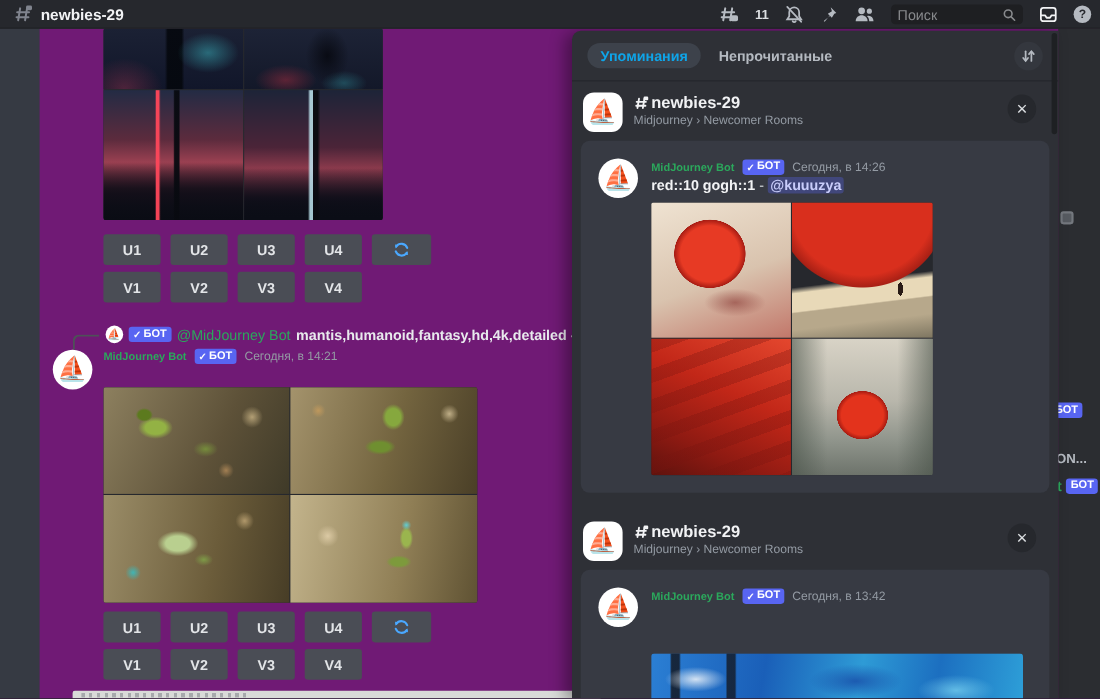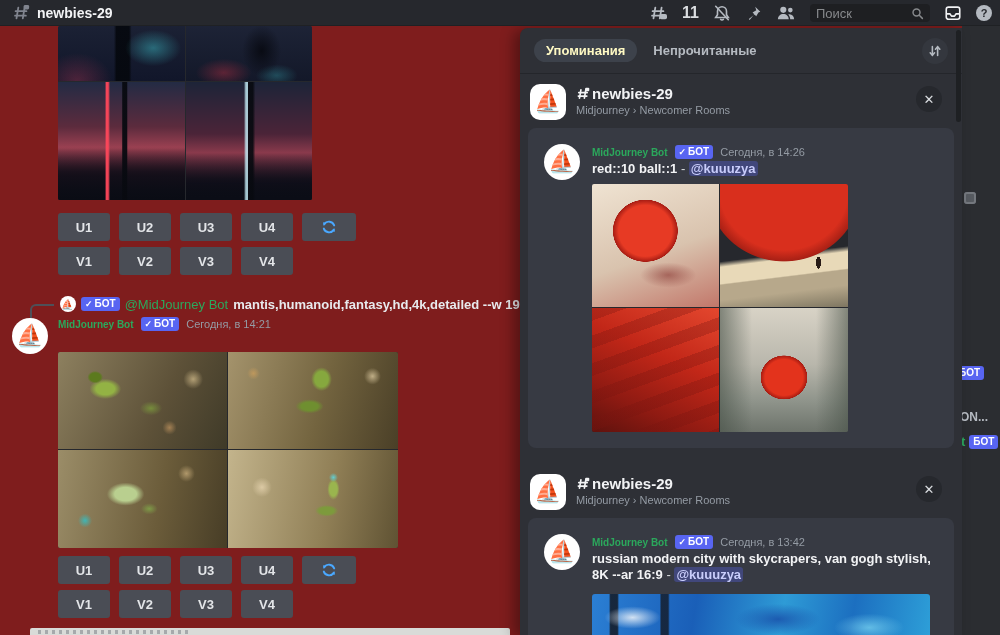--- a/index.html
+++ b/index.html
@@ -7,31 +7,31 @@
   body { font-family:"Liberation Sans", sans-serif; }
   .screen { position:relative; width:1000px; height:635px; overflow:hidden; background:#363a43; }
 
   
   .topbar { position:absolute; left:0; top:0; width:1000px; height:26px; background:#26282d;
             border-bottom:1px solid #1f2124; display:flex; align-items:center; z-index:6; }
   .topbar .chan { display:flex; align-items:center; gap:7px; padding-left:12px; }
   .topbar .chan .title { color:#f2f3f5; font-size:14px; font-weight:700; }
   .tb-right { position:absolute; right:8px; top:0; height:26px; display:flex; align-items:center; gap:14px; }
   .tb-ic { display:flex; align-items:center; gap:3px; color:#b5bac1; cursor:pointer; }
-  .tb-count { color:#dbdee1; font-size:16px; font-weight:700;margin-left:12px; }
+  .tb-count { color:#dbdee1; font-size:12px; font-weight:700;margin-left:12px; }
   .searchbox { width:120px; height:18px; background:#1e1f22; border-radius:4px; display:flex; align-items:center;
                padding:0 6px; gap:4px; }
   .searchbox input { flex:1; min-width:0; background:transparent; border:none; outline:none; color:#dbdee1;
                font-size:13px; font-family:"Liberation Sans",sans-serif; }
   .searchbox input::placeholder { color:#87898c; }
   .help-circ { width:16px; height:16px; border-radius:50%; background:#b5bac1; color:#26282d;
                font-size:11px; font-weight:700; display:flex; align-items:center; justify-content:center; }
 
   
-  .chat { position:absolute; inset:26px 0 0 0; background:#7f1d1d; z-index:1; }
+  .chat { position:absolute; inset:26px 0 0 0; background:#701a75; z-index:1;margin-left:36px; }
 
   .imgrid { position:absolute; display:grid; gap:1px; background:#26282d; border-radius:2px; overflow:hidden; }
   #grid-cyber { left:58px; top:0px; width:254px; height:174px; grid-template-columns:127px 126px; grid-template-rows:55px 118px; }
   #grid-mantis { left:58px; top:326px; width:340px; height:196px; grid-template-columns:169px 170px; grid-template-rows:97px 98px; }
 
   .cyb.a { background: radial-gradient(40px 26px at 75% 40%, rgba(64,200,210,.45), transparent 70%),
            radial-gradient(50px 40px at 15% 100%, rgba(190,60,90,.35), transparent 70%),
            linear-gradient(90deg, transparent 44%, rgba(5,8,14,.92) 46% 56%, transparent 58%),
            linear-gradient(#1b2134, #11162a); }
   .cyb.b { background: radial-gradient(26px 34px at 60% 45%, rgba(8,10,18,.95), transparent 75%),
@@ -108,21 +108,21 @@
   .sliver .badge1 { position:absolute; left:-7px; top:340px; }
   .sliver .status { position:absolute; left:-2px; top:384px; color:#b5bac1; font-size:12px; font-weight:600; white-space:nowrap; }
   .sliver .botname { position:absolute; left:-1px; top:408px; display:flex; align-items:center; gap:4px; }
   .sliver .frag-green { color:#2ba85c; font-size:13px; font-weight:600; }
 
   
   .panel { position:absolute; left:520px; top:28px; width:442px; height:607px; background:#2e3036;
            border-radius:8px 0 0 0; z-index:4; box-shadow:-6px 2px 14px rgba(0,0,0,.35); overflow:hidden; }
   .panel-head { position:absolute; left:0; top:0; width:100%; height:46px; border-bottom:1px solid #24262b;
            display:flex; align-items:center; padding:0 14px; gap:16px; }
-  .tab-pill { background:#3d424b; color:#fef9c3; border-radius:14px; padding:4px 12px; font-size:13px;
+  .tab-pill { background:#3d424b; color:#0ea5e9; border-radius:14px; padding:4px 12px; font-size:13px;
            font-weight:700; cursor:pointer; }
   .tab-plain { color:#b5bac1; font-size:13px; font-weight:600; cursor:pointer; }
   .sort-btn { margin-left:auto; width:26px; height:26px; border-radius:50%; background:#34373e; color:#b5bac1;
            display:flex; align-items:center; justify-content:center; cursor:pointer; }
   .panel-scrollthumb { position:absolute; right:1px; top:2px; width:5px; height:92px; background:#1e2023; border-radius:3px; }
 
   .card-head { position:absolute; left:10px; width:420px; height:40px; }
   .card-ava { position:absolute; left:0; top:0; width:36px; height:36px; border-radius:10px; background:#fff;
            color:#1f2125; font-size:22px; display:flex; align-items:center; justify-content:center; }
   .card-title { position:absolute; left:46px; top:1px; color:#f2f3f5; font-size:15px; font-weight:700;
@@ -360,21 +360,21 @@
       <span class="pv-ava">⛵</span>
       <span class="pv-head">
         <span class="msg-author">MidJourney Bot</span>
         <span class="bot-badge">
             <span class="chk">✓</span>
             <span>БОТ</span>
           </span>
         <span class="msg-time">Сегодня, в 14:26</span>
       </span>
       <span class="pv-text">
-        <span>red::10 ball::1</span>
+        <span>red::10 gogh::1</span>
         <span class="sep">-</span>
         <span class="mention">@kuuuzya</span>
       </span>
       <div class="imgrid" id="grid-red" style="display:grid;gap:1px;background:#26282d">
         <div class="red a"></div>
         <div class="red b"></div>
         <div class="red c"></div>
         <div class="red d"></div>
       </div>
     </div>
@@ -399,24 +399,19 @@
     <div class="preview" style="top:490px;height:170px">
       <span class="pv-ava">⛵</span>
       <span class="pv-head">
         <span class="msg-author">MidJourney Bot</span>
         <span class="bot-badge">
             <span class="chk">✓</span>
             <span>БОТ</span>
           </span>
         <span class="msg-time">Сегодня, в 13:42</span>
       </span>
-      <span class="pv-text">
-        <span>russian modern city with skycrapers, van gogh stylish, 8K --ar 16:9</span>
-        <span class="sep">-</span>
-        <span class="mention">@kuuuzya</span>
-      </span>
       <div class="vg"></div>
     </div>
 
     <div class="panel-scrollthumb"></div>
   </aside>
 
 </div>
 
 </body></html>

